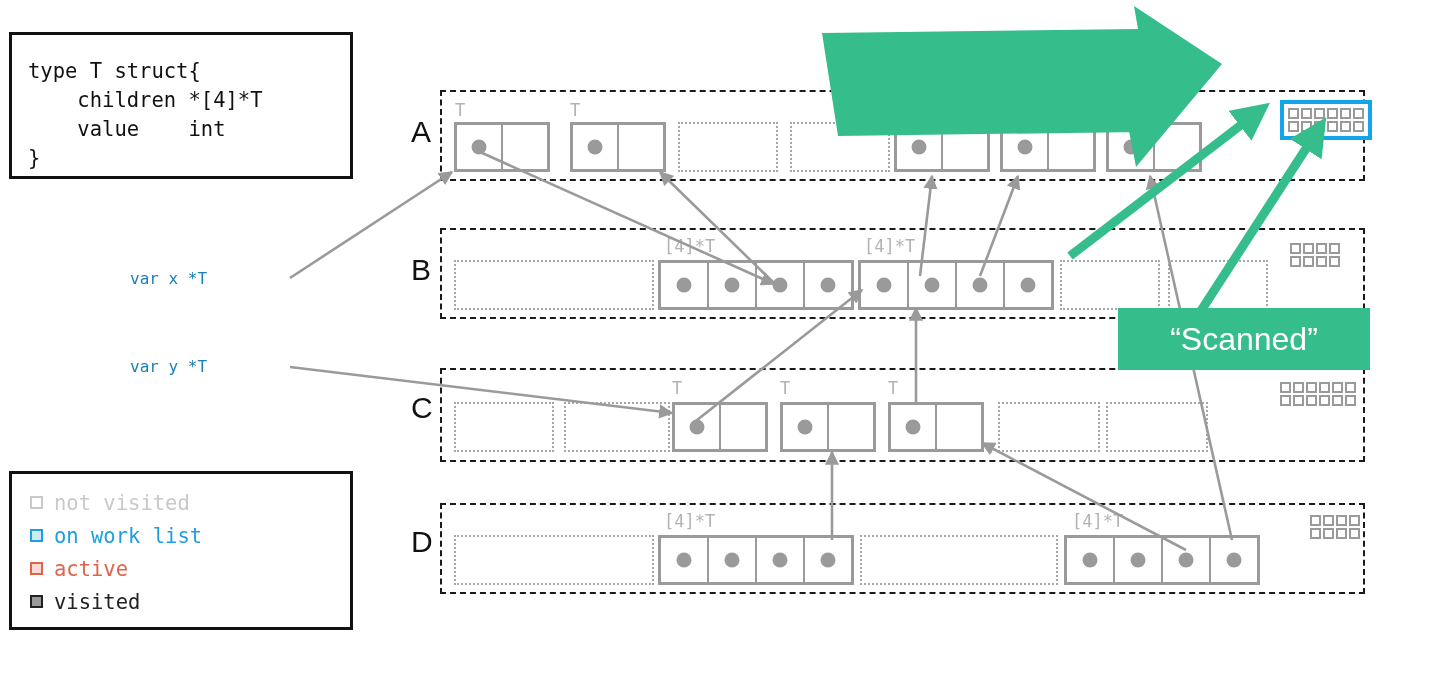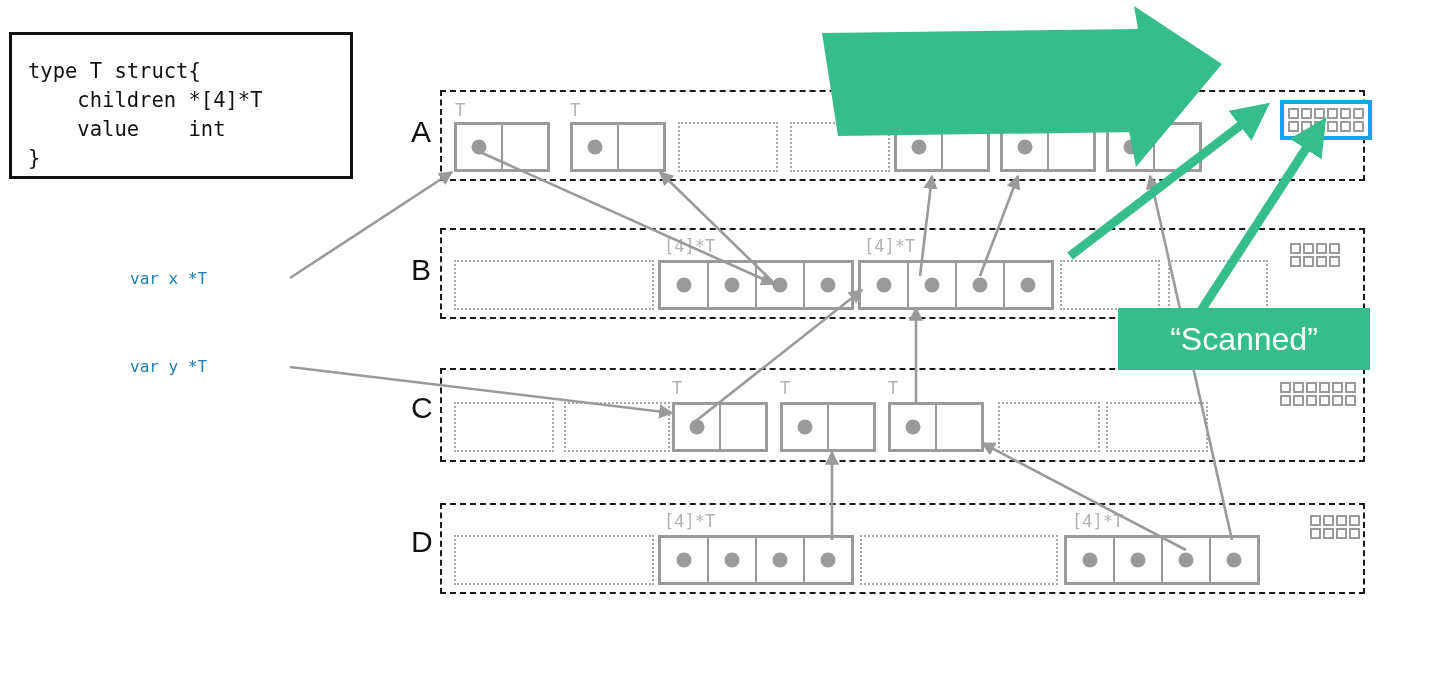--- a/index.html
+++ b/index.html
@@ -84,20 +84,38 @@
 
 <div class="stage">
 
   <div class="codebox">
     <pre>type T struct{
     children *[4]*T
     value    int
 }</pre>
   </div>
 
+  <div class="legendbox">
+    <div class="legrow">
+      <span class="legsq" style="border:2px solid #c9c9c9;background:#fff;"></span>
+      <span class="legtxt" style="color:#c9c9c9">not visited</span>
+    </div>
+    <div class="legrow">
+      <span class="legsq" style="border:2px solid #1b9fe0;background:#cfe9f7;"></span>
+      <span class="legtxt" style="color:#1b9fe0">on work list</span>
+    </div>
+    <div class="legrow">
+      <span class="legsq" style="border:2px solid #e0624a;background:#f7dcd6;"></span>
+      <span class="legtxt" style="color:#e0624a">active</span>
+    </div>
+    <div class="legrow">
+      <span class="legsq" style="border:2px solid #222;background:#9a9a9a;"></span>
+      <span class="legtxt" style="color:#222">visited</span>
+    </div>
+  </div>
 
   <div class="varlbl" style="left:130px;top:269px;">var x *T</div>
   <div class="varlbl" style="left:130px;top:357px;">var y *T</div>
 
   <div class="rowlabel" style="left:411px;top:115px;">A</div>
   <div class="rowlabel" style="left:411px;top:253px;">B</div>
   <div class="rowlabel" style="left:411px;top:391px;">C</div>
   <div class="rowlabel" style="left:411px;top:525px;">D</div>
 
   <div class="row" style="left:440px;top:90px;width:925px;height:91px;">

